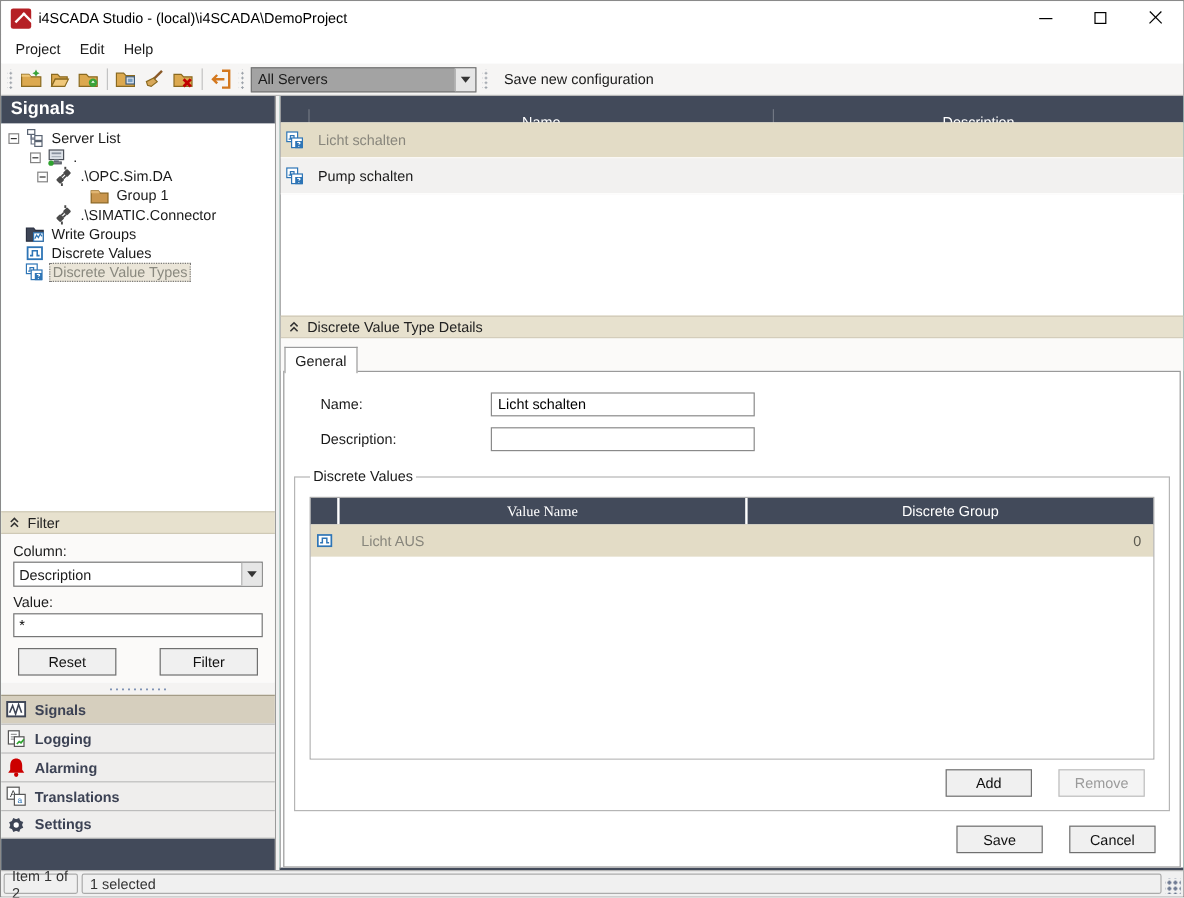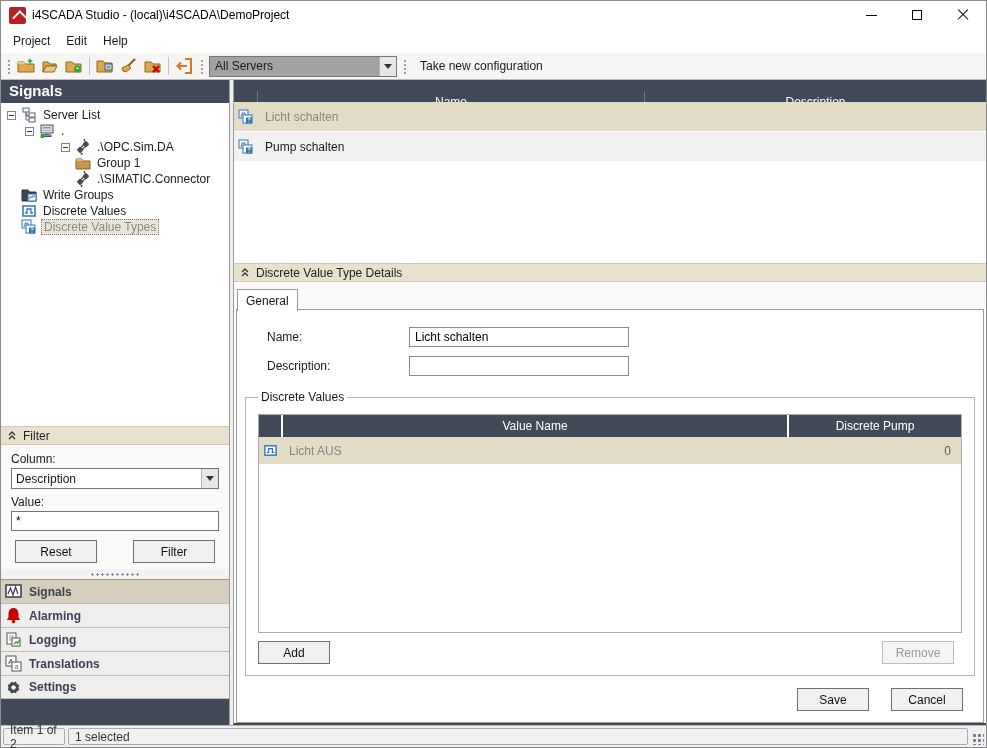--- a/index.html
+++ b/index.html
@@ -47,21 +47,21 @@
   .panel-title { height:23px; color:#fff; font-weight:bold; font-size:15px; padding:2px 0 0 8px; flex:0 0 auto; }
 
   
   .tree { flex:1; overflow:hidden; padding-top:4px; background:#fff; }
   .tree-row { display:flex; align-items:center; height:16px; margin:0 0 0 0; white-space:nowrap; }
   .tree-row .icon { width:16px; height:16px; margin-right:4px; flex:0 0 auto; }
   .tree-row .icon svg { display:block; }
   .expander { width:9px; height:9px; border:1px solid #848484; background:#fff; margin-right:5px; position:relative; flex:0 0 auto; }
   .expander::before { content:""; position:absolute; left:1px; top:3px; width:5px; height:1px; background:#333; }
   .exp-spacer { width:14px; flex:0 0 auto; }
-  .lvl0 { padding-left:6px; } .lvl1 { padding-left:24px; } .lvl2 { padding-left:60px; } .lvl3 { padding-left:60px; }
+  .lvl0 { padding-left:6px; } .lvl1 { padding-left:24px; } .lvl2 { padding-left:30px; } .lvl3 { padding-left:60px; }
   .tree-label { padding:0 2px; }
   .tree-row.selected .tree-label { background:#eae5d8; border:1px dotted #7a7a7a; color:#8a897f; }
 
   
   .collapse-header { background:#e7e1ce; border-top:1px solid #cfc9b6; border-bottom:1px solid #cfc9b6; height:19px; display:flex; align-items:center; padding-left:6px; flex:0 0 auto; }
   .collapse-header .chev { margin-right:6px; display:flex; }
   .collapse-header span.hd-text { font-size:12px; color:#222; }
 
   
   .filter-body { padding:7px 10px 6px 10px; background:#fbfaf9; flex:0 0 auto; }
@@ -113,30 +113,30 @@
   .form-row { display:flex; align-items:center; height:22px; margin:0 0 7px 30px; }
   .form-label { width:142px; flex:0 0 auto; }
   .form-input { width:220px; height:20px; border:1px solid #8a8a8a; padding:0 5px; font-family:"Liberation Sans",sans-serif; font-size:12px; }
 
   fieldset.groupbox { margin:6px 8px 0 8px; border:1px solid #b5b5b5; padding:6px 12px 4px 12px; flex:1; display:flex; flex-direction:column; min-height:0; }
   fieldset.groupbox legend { padding:0 3px; font-size:12px; color:#1a1a1a; }
   .dv-table { border:1px solid #ababab; flex:1; display:flex; flex-direction:column; min-height:0; background:#fff; margin-top:4px; }
   .dv-header { height:22px; color:#fff; display:flex; flex:0 0 auto; }
   .dv-header .col { display:flex; align-items:center; justify-content:center; height:100%; }
   .dv-col-icon { width:22px; flex:0 0 auto; }
-  .dv-col-name { width:508px; flex:0 0 auto; border-left:2px solid #fff; border-right:2px solid #fff; }
+  .dv-col-name { width:342px; flex:0 0 auto; border-left:2px solid #fff; border-right:2px solid #fff;font-family:Liberation Serif, serif; }
   .dv-col-value { flex:1; }
   .dv-row { height:27px; display:flex; align-items:center; background:#e3dcc6; color:#88867c; flex:0 0 auto; }
   .dv-row .cell { height:100%; display:flex; align-items:center; }
   .dv-cell-icon { width:22px; justify-content:center; flex:0 0 auto; }
   .dv-cell-icon svg { display:block; }
-  .dv-cell-name { width:427px; padding-left:8px; flex:0 0 auto; }
+  .dv-cell-name { width:427px; padding-left:8px; flex:0 0 auto;margin-left:12px; }
   .dv-cell-value { flex:1; justify-content:flex-end; padding-right:10px; color:#5c5a50; }
   .dv-fill { flex:1; background:#fff; }
-  .addremove-row { height:38px; display:flex; align-items:center; justify-content:space-between; gap:22px; padding-right:8px; flex:0 0 auto; }
+  .addremove-row { height:38px; display:flex; align-items:center; justify-content:flex-end; gap:22px; padding-right:8px; flex:0 0 auto; }
 
   .savecancel-row { height:46px; display:flex; align-items:center; justify-content:flex-end; gap:22px; padding-right:20px; flex:0 0 auto; }
 
   
   .statusbar { height:22px; background:#f0f0f0; border-top:1px solid #b5b5b5; display:flex; align-items:center; padding:0 2px; flex:0 0 auto; gap:3px; }
   .status-cell { height:17px; border:1px solid #ababab; border-radius:2px; display:flex; align-items:center; padding:0 6px; color:#333; }
   .status-cell.first { width:62px; flex:0 0 auto; }
   .status-cell.second { flex:1; }
   .size-grip { width:13px; height:13px; align-self:flex-end; margin-bottom:2px; background-image:radial-gradient(circle,#6f7b93 1.4px,transparent 1.5px); background-size:5px 5px; background-position:1px 1px; flex:0 0 auto; }
 
@@ -219,21 +219,21 @@
         </svg>
     </div>
     <div class="grip"></div>
     <div class="combo">
       <div class="combo-text">All Servers</div>
       <div class="combo-arrow">
           <div class="tri-down"></div>
         </div>
     </div>
     <div class="grip"></div>
-    <div class="tb-text-btn">Take new configuration</div>
+    <div class="tb-text-btn">Save new configuration</div>
   </div>
 
   <div class="content">
 
     <div class="left-panel">
       <div class="panel-title navy">Signals</div>
 
       <div class="tree">
         <div class="tree-row lvl0">
           <div class="expander"></div>
@@ -370,36 +370,36 @@
               <svg width="17" height="17" viewBox="0 0 17 17">
                 <rect x="1" y="2" width="15" height="12" fill="#fff" stroke="#3e4556" stroke-width="1.6"></rect>
                 <path d="M3 11l2.5-6 2.5 7 2.5-8 2.5 7" fill="none" stroke="#3e4556" stroke-width="1.3"></path>
               </svg>
             </span>
           <span class="nav-label">Signals</span>
         </div>
         <div class="nav-item">
           <span class="icon">
               <svg width="17" height="17" viewBox="0 0 17 17">
-                <path d="M8.5 1C5.4 1 3.5 3.4 3.5 7v3.4L1.8 13h13.4l-1.7-2.6V7c0-3.6-1.9-6-5-6z" fill="#cc0000"></path>
-                <circle cx="8.5" cy="14.6" r="1.8" fill="#cc0000"></circle>
-              </svg>
-            </span>
-          <span class="nav-label">Alarming</span>
-        </div>
-        <div class="nav-item">
-          <span class="icon">
-              <svg width="17" height="17" viewBox="0 0 17 17">
                 <rect x="2" y="2" width="9" height="11" fill="#fff" stroke="#555"></rect>
                 <path d="M4 5h5M4 7h5M4 9h3" stroke="#999"></path>
                 <rect x="7" y="7" width="8" height="8" fill="#fff" stroke="#555"></rect>
                 <path d="M9 13l2-2 1.5 1 2.5-3" fill="none" stroke="#2fa32f" stroke-width="1.4"></path>
               </svg>
             </span>
           <span class="nav-label">Logging</span>
+        </div>
+        <div class="nav-item">
+          <span class="icon">
+              <svg width="17" height="17" viewBox="0 0 17 17">
+                <path d="M8.5 1C5.4 1 3.5 3.4 3.5 7v3.4L1.8 13h13.4l-1.7-2.6V7c0-3.6-1.9-6-5-6z" fill="#cc0000"></path>
+                <circle cx="8.5" cy="14.6" r="1.8" fill="#cc0000"></circle>
+              </svg>
+            </span>
+          <span class="nav-label">Alarming</span>
         </div>
         <div class="nav-item">
           <span class="icon">
               <svg width="17" height="17" viewBox="0 0 17 17">
                 <rect x="1" y="1" width="10" height="10" fill="#fff" stroke="#555"></rect>
                 <text x="6" y="9" font-size="8" text-anchor="middle" fill="#333" font-family="sans-serif">A</text>
                 <rect x="7" y="7" width="9" height="9" fill="#fff" stroke="#555"></rect>
                 <text x="11.5" y="14" font-size="7" text-anchor="middle" fill="#2e75b6" font-family="sans-serif">a</text>
               </svg>
             </span>
@@ -483,21 +483,21 @@
           <span class="form-label">Description:</span>
           <input class="form-input" value="" style="">
         </div>
 
         <fieldset class="groupbox">
           <legend>Discrete Values</legend>
           <div class="dv-table">
             <div class="dv-header navy">
               <div class="col dv-col-icon"></div>
               <div class="col dv-col-name">Value Name</div>
-              <div class="col dv-col-value">Discrete Pump</div>
+              <div class="col dv-col-value">Discrete Group</div>
             </div>
             <div class="dv-row">
               <div class="cell dv-cell-icon">
                   <span>
                     <svg width="15" height="15" viewBox="0 0 16 16">
                       <rect x="2" y="3" width="12" height="10" fill="#fff" stroke="#2e75b6" stroke-width="1.5"></rect>
                       <path d="M4 10h2V6h4v4h2" fill="none" stroke="#2e75b6" stroke-width="1.3"></path>
                     </svg>
                   </span>
                 </div>

